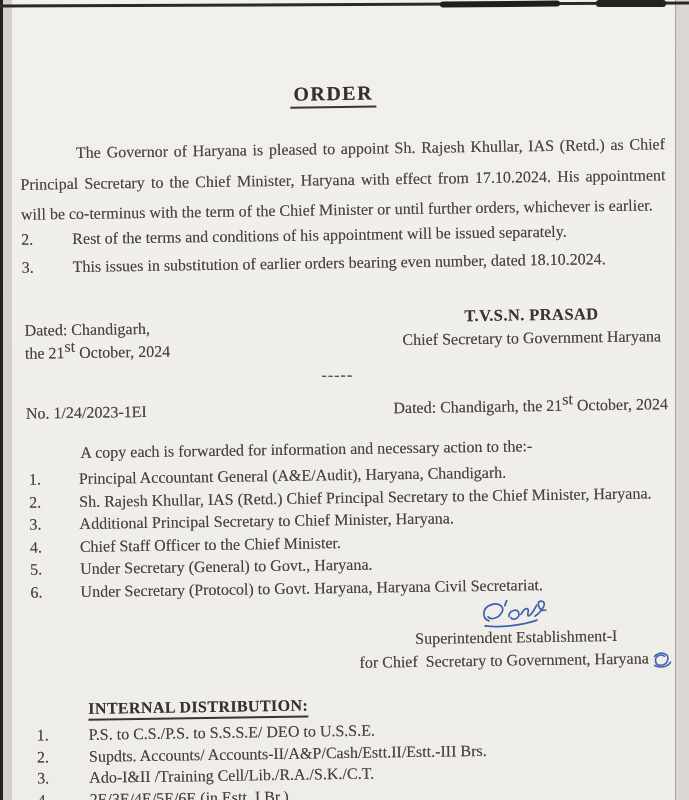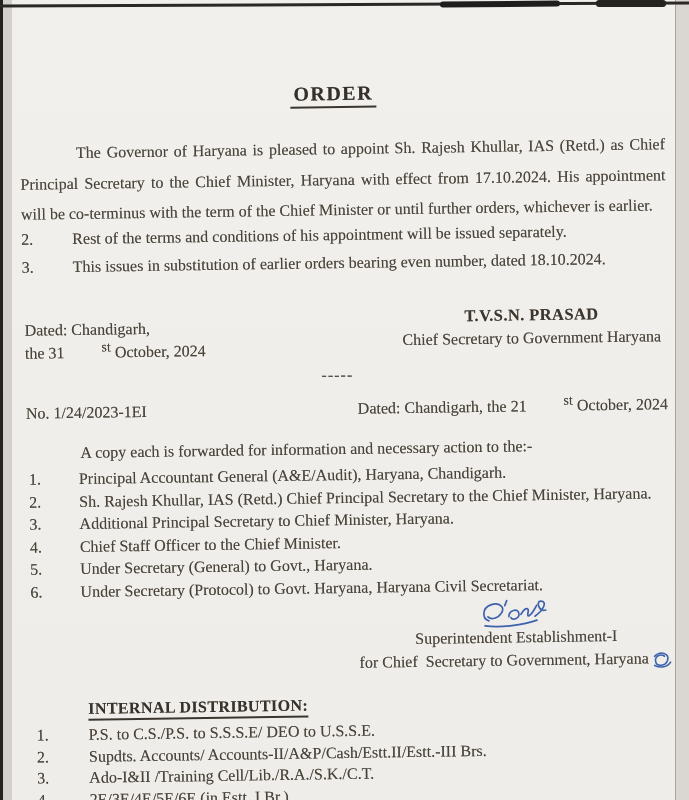--- a/index.html
+++ b/index.html
@@ -42,21 +42,21 @@
   .item2{top:226px;}
   .item3{top:254px;}
 
   .dateline{top:314px;left:26px;line-height:23px;}
   .signatory{top:306px;left:390px;width:286px;text-align:center;line-height:23px;}
   .signatory .name{font-weight:bold;font-size:16.5px;color:#3c362f;letter-spacing:.4px;}
 
   .sep{top:366px;left:0;width:676px;text-align:center;letter-spacing:1px;color:#555048;}
 
   .refrow{top:400px;left:26px;width:642px;display:flex;justify-content:space-between;align-items:baseline;}
-  sup{font-size:14px;line-height:0;margin-left:37px;}
+  sup{font-size:16px;line-height:0;}
 
   .intro{top:440px;left:80px;}
 
   .copies{top:466px;left:28px;width:648px;}
   .copies .crow{display:flex;align-items:baseline;height:22.5px;}
   .copies .num{flex:0 0 50px;}
 
   .sig-scribble{top:600px;left:470px;width:84px;height:36px;}
   .sigblock{top:628px;left:352px;width:322px;text-align:center;line-height:23px;color:#4b453c;}
   .for-word{}
@@ -94,21 +94,21 @@
     <span class="num">2.</span>
     <span>Rest of the terms and conditions of his appointment will be issued separately.</span>
   </div>
   <div class="abs row item3">
     <span class="num">3.</span>
     <span>This issues in substitution of earlier orders bearing even number, dated 18.10.2024.</span>
   </div>
 
   <div class="abs dateline">
     <div>Dated: Chandigarh,</div>
-    <div class="pre"><span>the 31</span><sup>st</sup><span class="pre"> October, 2024</span></div>
+    <div class="pre"><span>the 21</span><sup>st</sup><span class="pre"> October, 2024</span></div>
   </div>
 
   <div class="abs signatory">
     <div class="name">T.V.S.N. PRASAD</div>
     <div>Chief Secretary to Government Haryana</div>
   </div>
 
   <div class="abs sep">-----</div>
 
   <div class="abs refrow">

